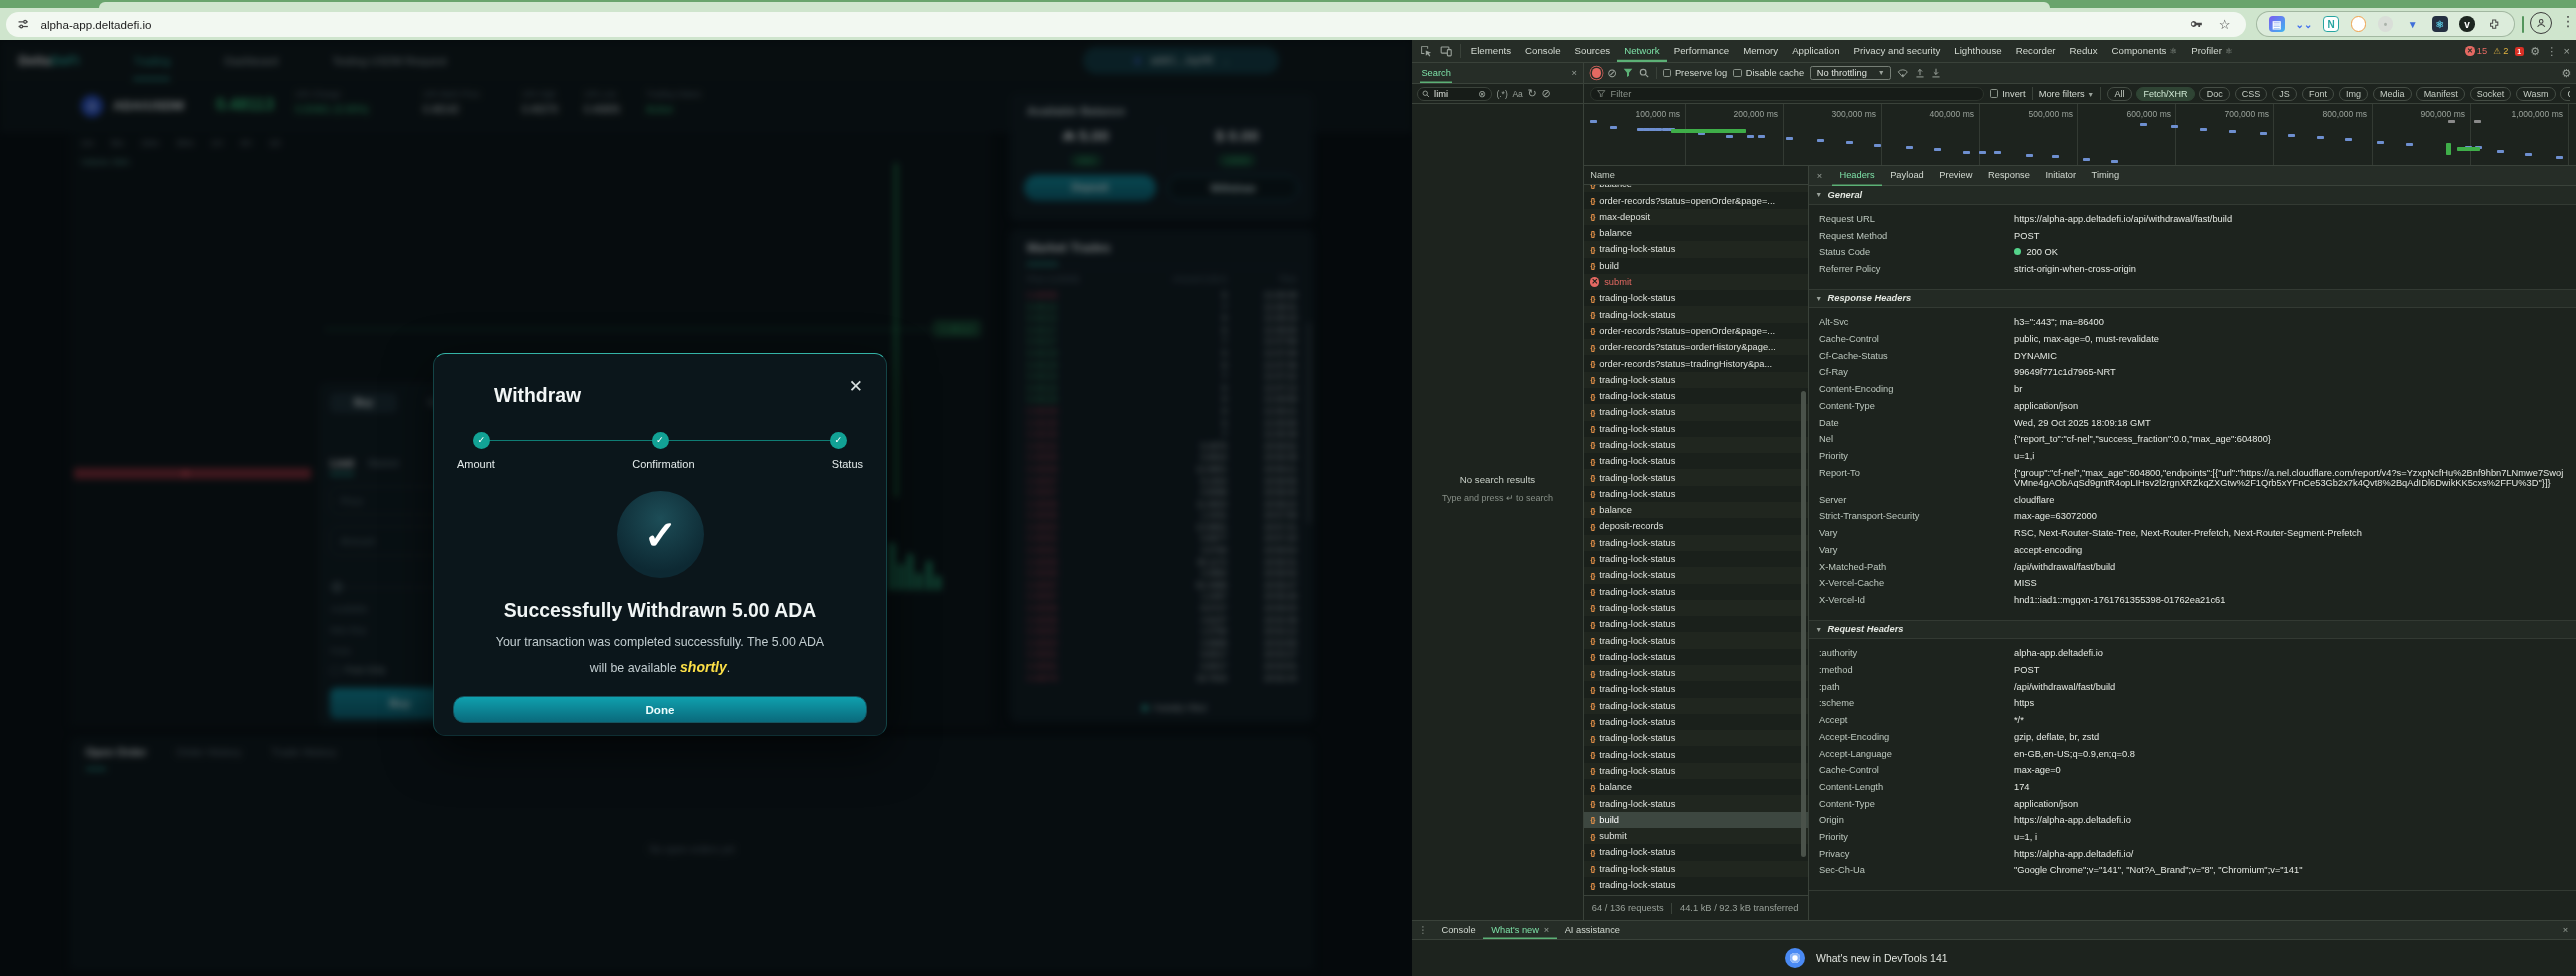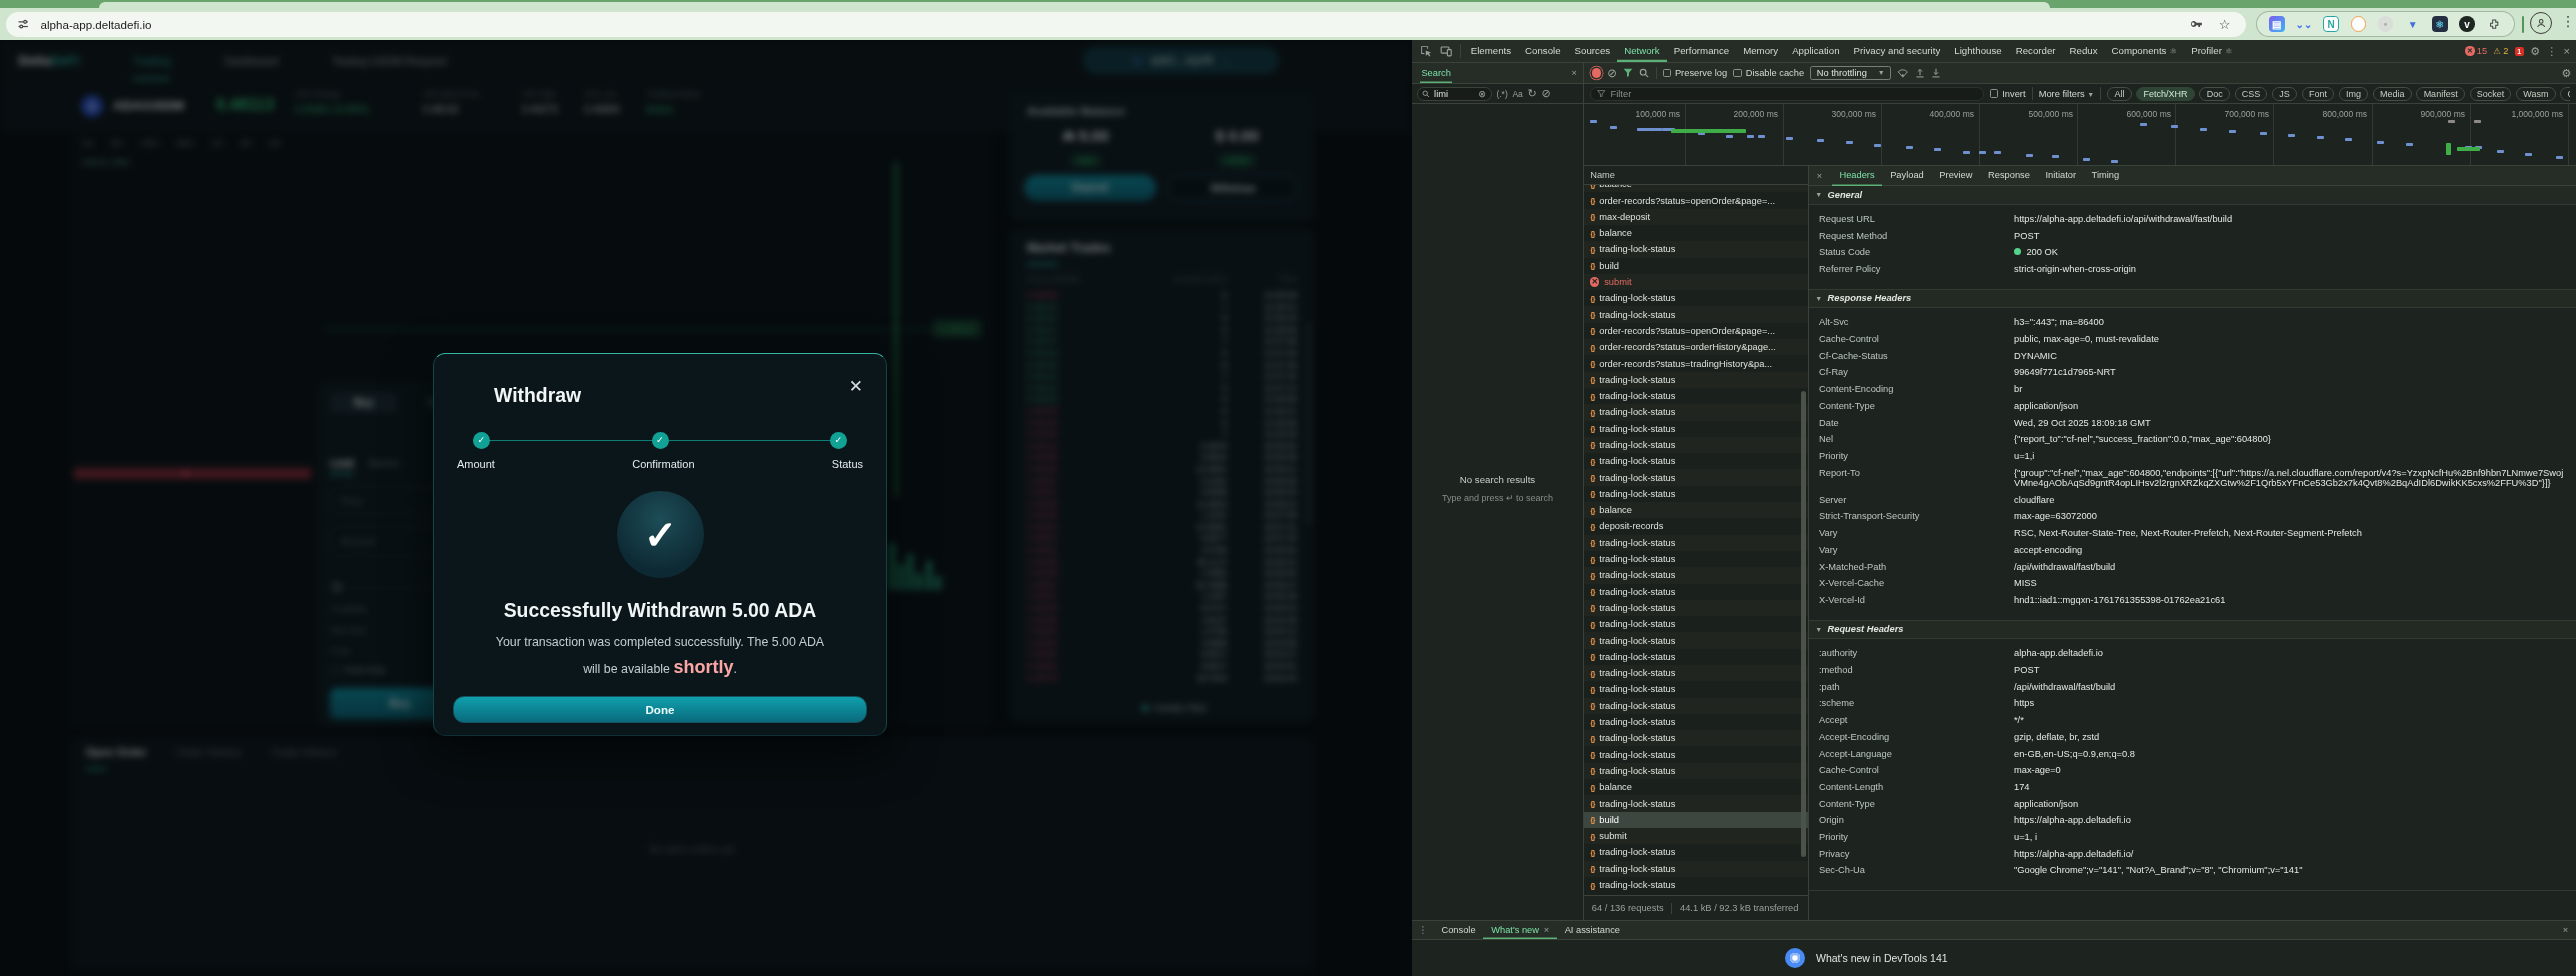--- a/index.html
+++ b/index.html
@@ -112,21 +112,21 @@
   .modal-close { position:absolute; top:22px; right:23px; font-size:17px; color:#d6dede; }
   .stepper { position:absolute; top:78px; left:39px; right:39px; height:17px; }
   .stepper .line { position:absolute; top:7.8px; left:7.8px; right:7.8px; height:1.6px; background:#0f7d74; }
   .step-dot { position:absolute; top:0; width:17px; height:17px; border-radius:50%; background:#12a295; color:#fff; font-size:9.3px; text-align:center; line-height:17px; }
   .step-dot.s0 { left:0; } .step-dot.s1 { left:50%; margin-left:-8.5px; } .step-dot.s2 { right:0; }
   .step-labels { position:absolute; top:104px; left:23px; right:23px; display:flex; justify-content:space-between; color:#e4ebeb; font-size:11px; }
   .success-circle { position:absolute; top:137px; left:50%; margin-left:-43px; width:87px; height:87px; border-radius:50%; background:radial-gradient(circle at 50% 32%, #1d4d57, #0d2933 72%); display:flex; align-items:center; justify-content:center; }
   .success-circle span { color:#fff; font-size:40px; font-weight:bold; }
   .modal-heading { position:absolute; top:245px; width:100%; text-align:center; font-size:19.4px; font-weight:bold; color:#f0f5f5; }
   .modal-body { position:absolute; top:276px; width:100%; text-align:center; color:#c2cdd0; font-size:12.4px; line-height:25px; }
-  .modal-body .hl { color:#fca5a5; font-weight:bold; font-size:18px; }
+  .modal-body .hl { color:#fde047; font-weight:bold; font-size:14px;font-style:italic; }
   .modal-done { position:absolute; left:18.6px; right:18.6px; bottom:12.4px; height:26.4px; border-radius:11px; background:linear-gradient(180deg,#0fa0ae,#0a6a7c); border:0.8px solid #1republic?; border:0.8px solid #15545f; color:#ecfdfd; font-weight:bold; font-size:11.6px; text-align:center; line-height:26.4px; }
 
   
   .dt-tabbar { display:flex; align-items:center; height:23px; background:#262d27; border-bottom:0.8px solid #3a423a; padding-left:4.7px; }
   .dt-icon { width:20px; height:15.5px; display:flex; align-items:center; justify-content:center; }
   .dt-tabbar .vdiv { width:0.8px; height:14px; background:#3a423a; margin:0 3.1px; }
   .dt-tab { padding:0 7px; height:22.5px; line-height:22.5px; color:#d3dad2; font-size:9.7px; white-space:nowrap; }
   .dt-tab.active { color:#7ee2a8; box-shadow:inset 0 -2.3px 0 #5cb176; }
   .dt-tab .atom { color:#9aa29b; font-size:8.5px; margin-left:3.1px; }
   .dt-badges { margin-left:auto; display:flex; align-items:center; gap:6.2px; padding-right:6.2px; }

